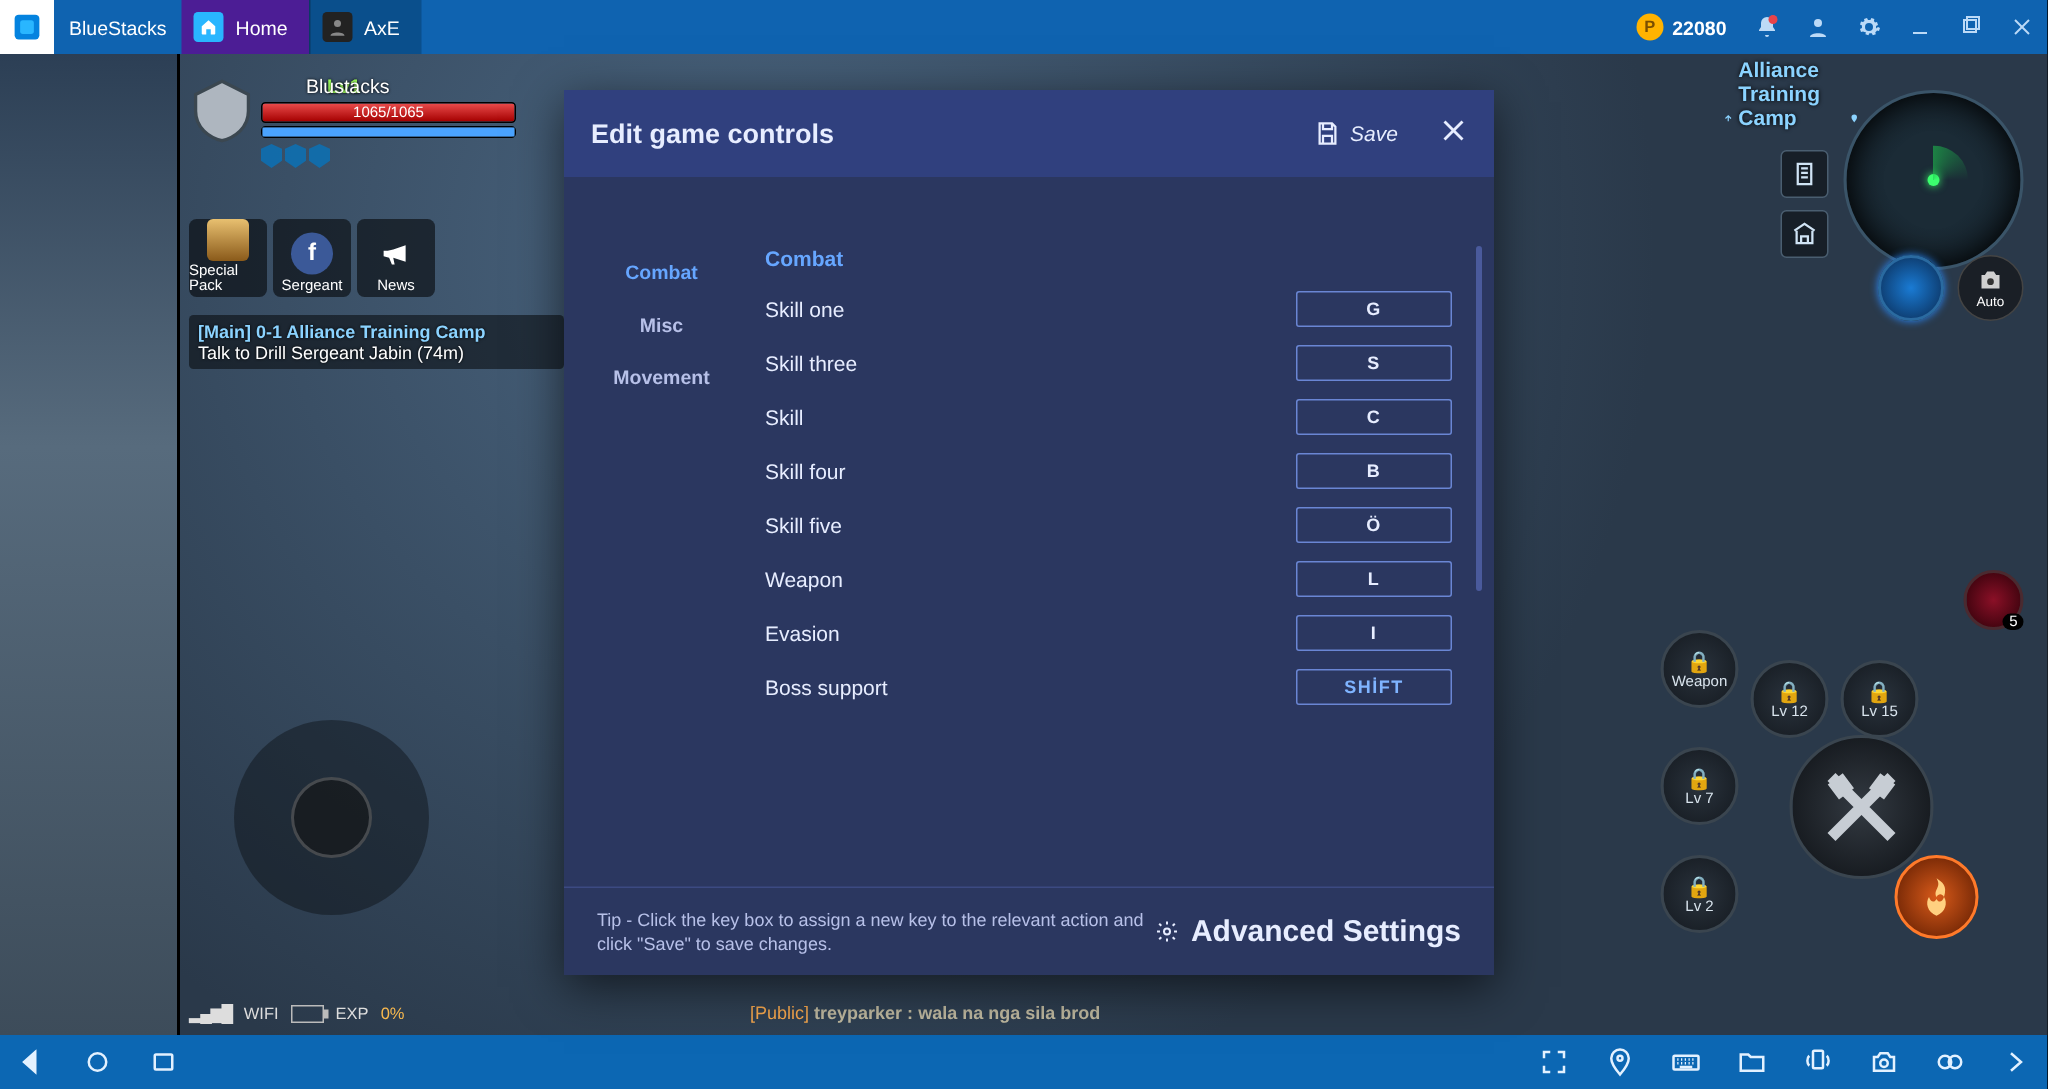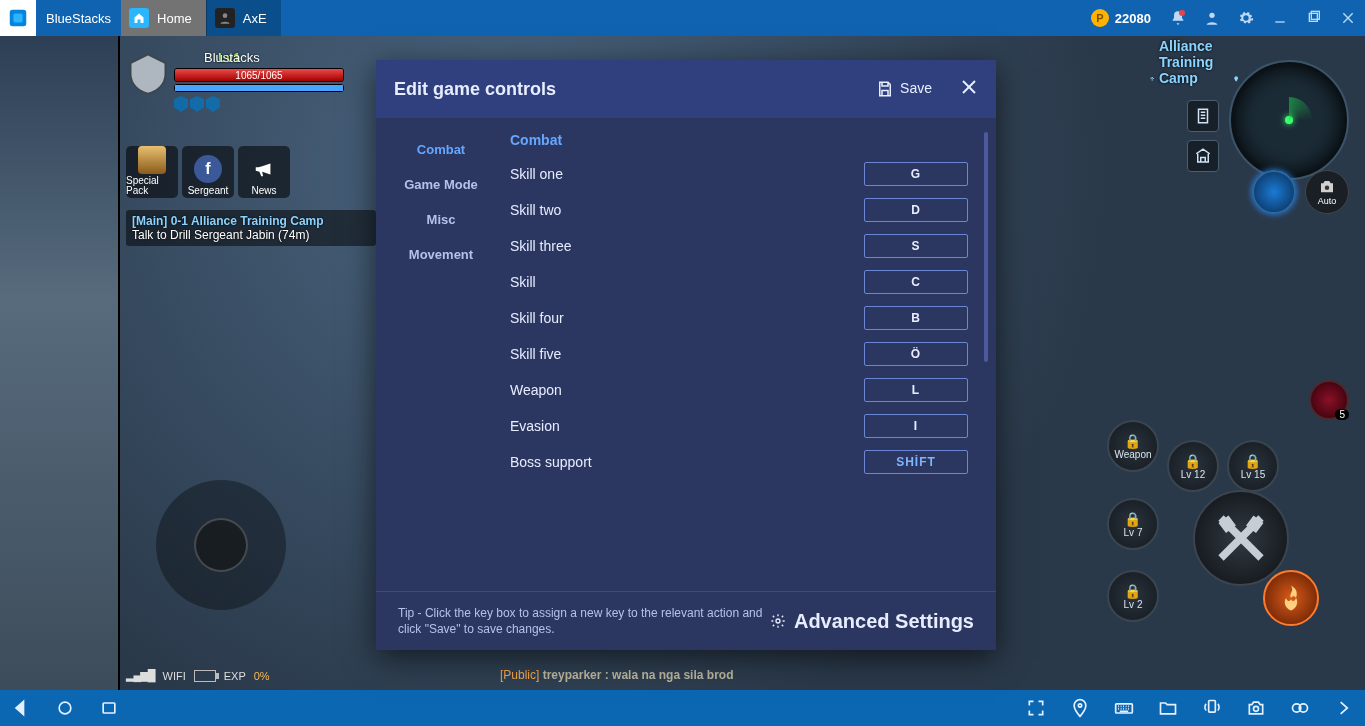--- a/index.html
+++ b/index.html
@@ -4,21 +4,21 @@
 <style>
   * { margin: 0; padding: 0; box-sizing: border-box; font-family: "Segoe UI", Arial, sans-serif; }
   body { width: 1365px; height: 726px; background: #000; overflow: hidden; position: relative; }
 
   
   .topbar { height: 36px; background: #0f63b0; display: flex; align-items: center; color: #fff; font-size: 13px; }
   .topbar .logo { width: 36px; height: 36px; background: #fff; display: flex; align-items: center; justify-content: center; }
   .topbar .logo svg { width: 22px; height: 22px; }
   .topbar .brand { padding: 0 10px; }
   .tab { height: 36px; display: flex; align-items: center; padding: 0 14px 0 8px; gap: 8px; }
-  .tab.active { background: #737373; }
+  .tab.active { background: #4c1d95; }
   .tab.other { background: #0a4f8c; border-left: 1px solid #0b3b63; text-align: center; }
   .tab-icon { width: 20px; height: 20px; border-radius: 3px; display: flex; align-items: center; justify-content: center; }
   .topbar .spacer { flex: 1 1 auto; }
   .points { display: flex; align-items: center; gap: 6px; margin-right: 10px; }
   .points .coin { width: 18px; height: 18px; border-radius: 50%; background: #ffb300; display:flex; align-items:center; justify-content:center; font-size:11px; font-weight:bold; color:#7a4e00;}
   .top-icon { width: 28px; height: 28px; display: flex; align-items: center; justify-content: center; color: #cfe7ff; opacity: .9; margin: 0 3px; }
   .top-icon svg { width: 16px; height: 16px; }
 
   
   .viewport { position: absolute; top: 36px; left: 0; right: 0; height: 654px; background: linear-gradient(180deg,#2c3f55 0%, #576b7d 40%, #3d4c5a 100%); }
@@ -90,24 +90,24 @@
   .hud-bl .wifi{ letter-spacing:-1px;}
   .hud-bl .bat{ width:22px; height:12px; border:1px solid #bbb; position:relative;}
   .hud-bl .bat::after{ content:""; position:absolute; right:-4px; top:2px; width:3px; height:6px; background:#bbb;}
   .chatline{ position:absolute; bottom:8px; left:380px; font-size:12px;}
   .chatline .chan{ color:#f9a94e;}
   .chatline .msg{ color:#bfb9a0;font-weight:bold;}
 
   
   .modal { position:absolute; top:60px; left:376px; width:620px; height:590px;
            background:#2b3760; box-shadow:0 8px 30px rgba(0,0,0,0.6); z-index:50;
-           display:flex; flex-direction:column; color:#e7edff;}
+           display:flex; flex-direction:column; color:#e7edff;gap:32px;}
   .modal-head{ height:58px; background:#30407e; display:flex; align-items:center; padding:0 18px; gap:10px;}
   .modal-head h1{ font-size:18px; font-weight:600; flex:1;}
-  .savebtn{ display:flex; gap:6px; font-size:14px; color:#e7edff; cursor:pointer;}
+  .savebtn{ display:flex; align-items:center; gap:6px; font-size:14px; color:#e7edff; cursor:pointer;font-style:italic;}
   .closebtn{ margin-left:18px; cursor:pointer;}
   .modal-body{ flex:1; display:flex; position:relative;}
   .m-side{ width:130px; padding-top:14px;}
   .m-side div{ text-align:center; padding:10px 4px; font-size:13px; font-weight:600; color:#b7c0e8; cursor:pointer;}
   .m-side div.on{ color:#66a6ff;}
   .m-main{ flex:1; padding:14px 28px 0 0; overflow:hidden; position:relative;}
   .m-main h2{ color:#66a6ff; font-size:14px; font-weight:600; margin:0 0 14px 4px;}
   .krow{ display:flex; align-items:center; margin-bottom:12px;}
   .krow .lbl{ flex:1; font-size:14px; color:#e7edff; padding-left:4px;}
   .keycap{ width:104px; height:24px; border:1px solid #6a86d4; border-radius:2px; background:transparent; color:#e7edff; font-size:12px; font-weight:700; letter-spacing:1px; text-align:center; display:flex; align-items:center; justify-content:center; cursor:pointer;}
@@ -346,34 +346,29 @@
     <div class="closebtn">
       <svg width="18" height="18" viewBox="0 0 24 24" stroke="#e7edff" stroke-width="2.5">
           <line x1="4" y1="4" x2="20" y2="20"></line>
           <line x1="20" y1="4" x2="4" y2="20"></line>
         </svg>
     </div>
   </div>
   <div class="modal-body">
     <div class="m-side">
       <div class="on">Combat</div>
-      <div>Game Mode</div>
       <div>Misc</div>
       <div>Movement</div>
     </div>
     <div class="m-main">
       <h2>Combat</h2>
       <div id="rows">
           <div class="krow">
             <span class="lbl">Skill one</span>
             <span class="keycap">G</span>
-          </div>
-          <div class="krow">
-            <span class="lbl">Skill two</span>
-            <span class="keycap">D</span>
           </div>
           <div class="krow">
             <span class="lbl">Skill three</span>
             <span class="keycap">S</span>
           </div>
           <div class="krow">
             <span class="lbl">Skill</span>
             <span class="keycap">C</span>
           </div>
           <div class="krow">

